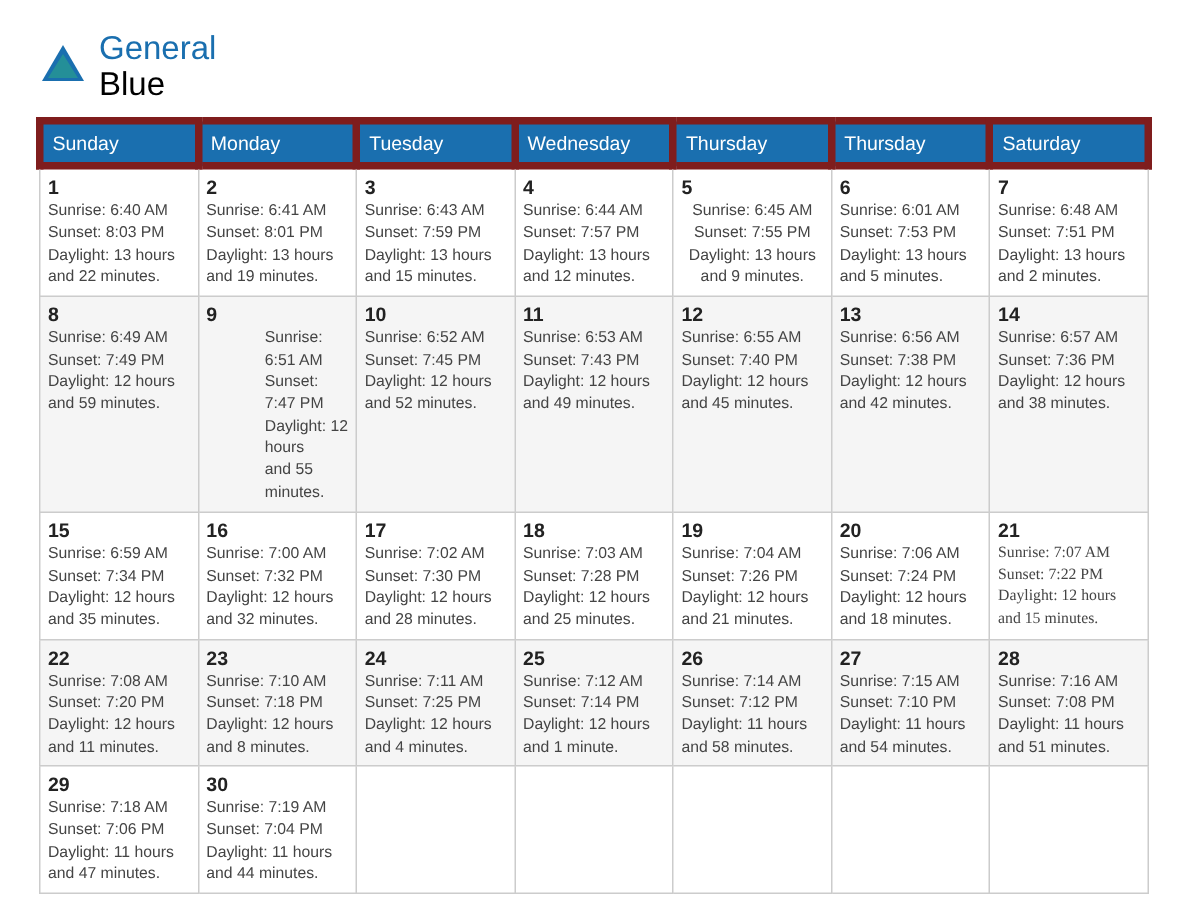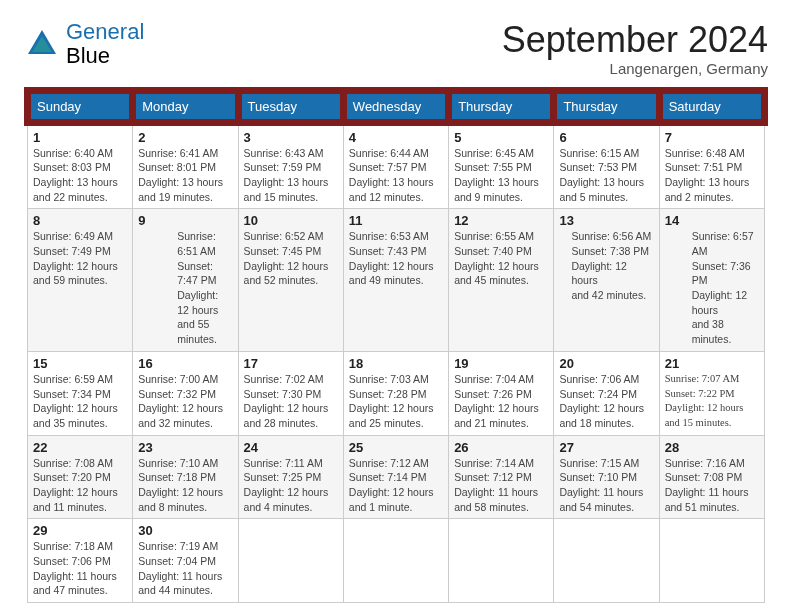--- a/index.html
+++ b/index.html
@@ -58,21 +58,21 @@
       width: 100%;
       font-size: 11px;
     }
     .calendar th {
       background: #1a6faf;
       color: #fff;
       padding: 5px 6px;
       text-align: left;
       font-size: 13px;
       font-weight: normal;
-      border: 7px solid #7f1d1d;
+      border: 5px solid #7f1d1d;
     }
     .calendar td {
       border: 1px solid #ccc;
       vertical-align: top;
       padding: 4px 5px;
       width: calc(100% / 7);
       background: #fff;
     }
     .calendar tr:nth-child(even) td {
       background: #f5f5f5;
@@ -102,24 +102,20 @@
     <div class="logo">
       <svg class="logo-icon" viewBox="0 0 36 36">
         <polygon points="18,4 32,28 4,28" fill="#1a6faf"></polygon>
         <polygon points="18,10 28,26 8,26" fill="#2a9d8f" opacity="0.7"></polygon>
       </svg>
       <div class="logo-text">
         <span class="logo-blue">General</span><br>
         <span style="color:#000000;">Blue</span>
       </div>
     </div>
-    <div class="title-section">
-      <div class="month-title">September 2024</div>
-      <div class="location">Langenargen, Germany</div>
-    </div>
   </div>
 
   <table class="calendar">
     <thead>
       <tr>
 
       <th>Sunday</th>
           <th>Monday</th>
           <th>Tuesday</th>
           <th>Wednesday</th>
@@ -153,28 +149,28 @@
           </td>
           <td>
             <span class="day-num">4</span>
             <div class="day-info" style="white-space: pre-line;">Sunrise: 6:44 AM
 Sunset: 7:57 PM
 Daylight: 13 hours
 and 12 minutes.</div>
           </td>
           <td>
             <span class="day-num">5</span>
-            <div class="day-info" style="white-space: pre-line;">Sunrise: 6:45 AM
+            <div class="day-info" style="white-space: pre-line; text-align: center;">Sunrise: 6:45 AM
 Sunset: 7:55 PM
 Daylight: 13 hours
 and 9 minutes.</div>
           </td>
           <td>
             <span class="day-num">6</span>
-            <div class="day-info" style="white-space: pre-line;">Sunrise: 6:15 AM
+            <div class="day-info" style="white-space: pre-line;">Sunrise: 6:01 AM
 Sunset: 7:53 PM
 Daylight: 13 hours
 and 5 minutes.</div>
           </td>
           <td>
             <span class="day-num">7</span>
             <div class="day-info" style="white-space: pre-line;">Sunrise: 6:48 AM
 Sunset: 7:51 PM
 Daylight: 13 hours
 and 2 minutes.</div>
@@ -211,28 +207,28 @@
           </td>
           <td>
             <span class="day-num">12</span>
             <div class="day-info" style="white-space: pre-line;">Sunrise: 6:55 AM
 Sunset: 7:40 PM
 Daylight: 12 hours
 and 45 minutes.</div>
           </td>
           <td>
             <span class="day-num">13</span>
-            <div class="day-info" style="white-space: pre-line; margin-left: 12px;">Sunrise: 6:56 AM
+            <div class="day-info" style="white-space: pre-line;">Sunrise: 6:56 AM
 Sunset: 7:38 PM
 Daylight: 12 hours
 and 42 minutes.</div>
           </td>
           <td>
             <span class="day-num">14</span>
-            <div class="day-info" style="white-space: pre-line; margin-left: 27px;">Sunrise: 6:57 AM
+            <div class="day-info" style="white-space: pre-line;">Sunrise: 6:57 AM
 Sunset: 7:36 PM
 Daylight: 12 hours
 and 38 minutes.</div>
           </td>
         </tr>
         <tr>
           <td>
             <span class="day-num">15</span>
             <div class="day-info" style="white-space: pre-line;">Sunrise: 6:59 AM
 Sunset: 7:34 PM

